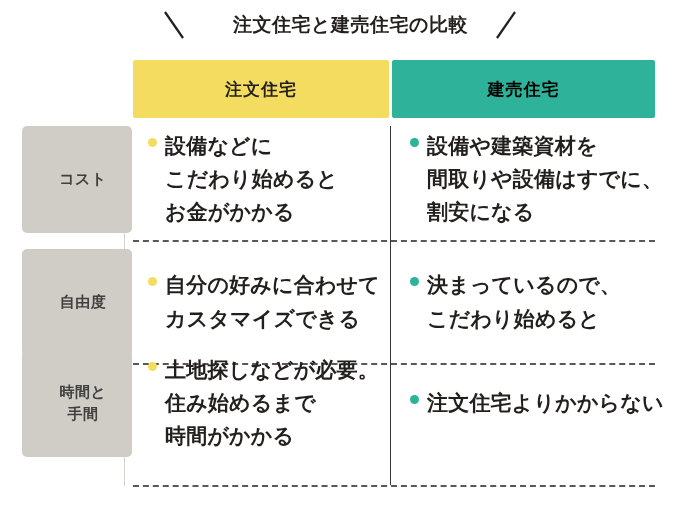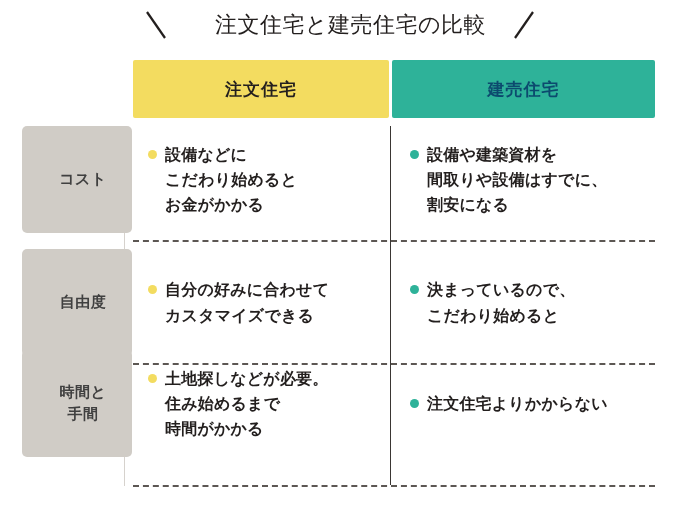--- a/index.html
+++ b/index.html
@@ -36,22 +36,22 @@
   .slash {
     display: block;
     width: 24px;
     height: 32px;
   }
   .slash line {
     stroke: #231f1e;
     stroke-width: 2.2;
   }
   .title-text {
-    font-size: 22px;
-    font-weight: 400;
+    font-size: 19px;
+    font-weight: 700;
     letter-spacing: 0.5px;
     color: #231f1e;
     white-space: nowrap;
     margin-left: 21px;
   }
 
   
   .header-yellow, .header-teal {
     position: absolute;
     top: 60px;
@@ -67,21 +67,21 @@
   .header-yellow {
     left: 133px;
     width: 256px;
     background: #f3dc60;
     color: #231f1e;
   }
   .header-teal {
     left: 392px;
     width: 263px;
     background: #2eb299;
-    color: #0c4a6e;
+    color: #000000;
   }
 
   
   .vline-light {
     position: absolute;
     left: 124px;
     top: 126px;
     width: 1px;
     height: 360px;
     background: #d6d2cd;
@@ -141,21 +141,21 @@
     height: 107px;
     display: flex;
     align-items: center;
   }
   .cell-left  { left: 148px; width: 236px; }
   .cell-right { left: 410px; width: 250px; }
 
   .bullet-item {
     position: relative;
     padding-left: 17px;
-    font-size: 16px;
+    font-size: 21px;
     font-weight: 700;
     line-height: 1.58;
     letter-spacing: 0.2px;
     color: #231f1e;
   }
   .bullet-item::before {
     content: "";
     position: absolute;
     left: 0;
     top: 8px;

